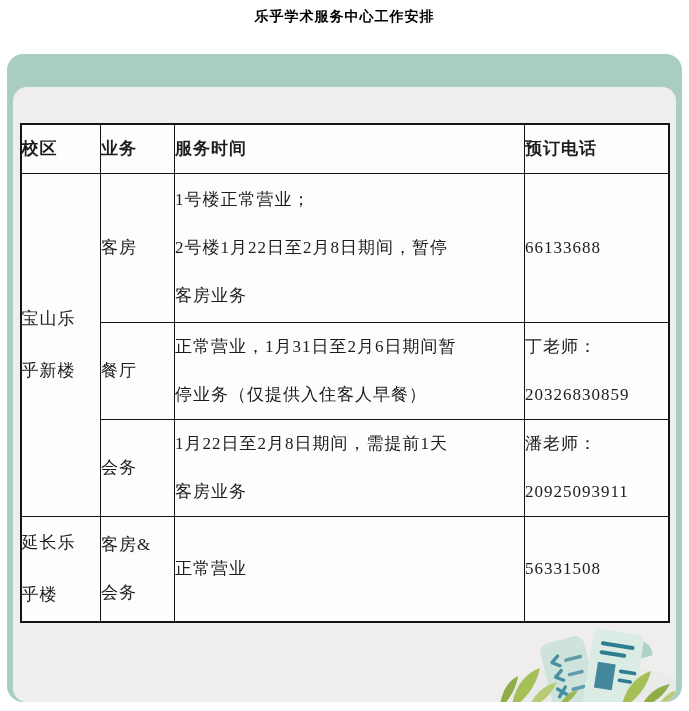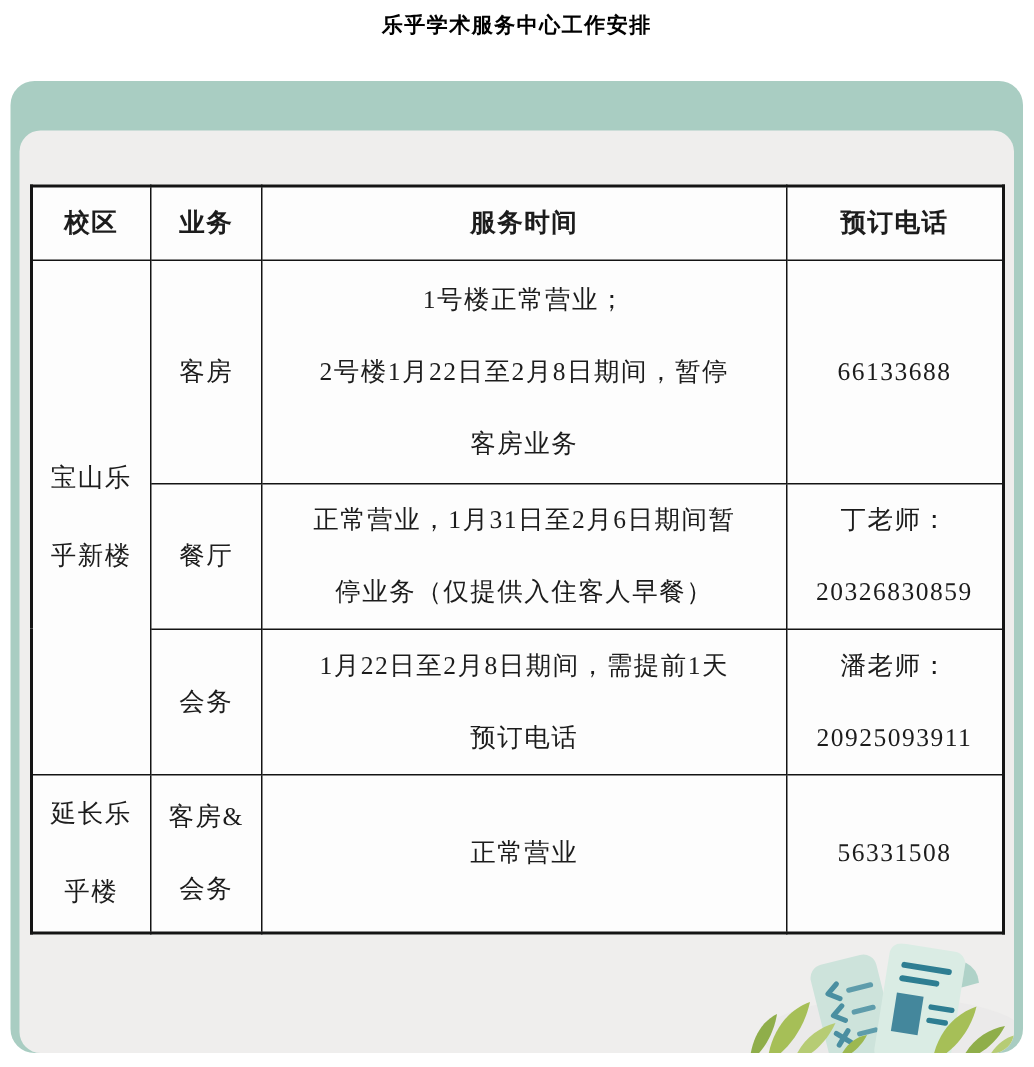--- a/index.html
+++ b/index.html
@@ -40,35 +40,35 @@
     width: 648px;
     border-collapse: collapse;
     background: #fdfdfd;
     border: 2px solid #141414;
     table-layout: fixed;
     font-size: 17px;
   }
   table.schedule th, table.schedule td {
     border: 1.5px solid #141414;
     vertical-align: middle;
-    text-align: center;
+    text-align: left;
     letter-spacing: 1px;
   }
   table.schedule thead tr { height: 49px; }
   .row-guestroom { height: 149px; }
   .row-dining    { height: 97px; }
   .row-meeting   { height: 97px; }
   .row-yanchang  { height: 97px; }
   th.col-header { font-weight: bold; font-size: 17px; }
   td.campus-cell   { white-space: pre-line; line-height: 52px; }
   td.business-cell { white-space: pre-line; line-height: 48px; margin-top: 16px; }
   td.service-cell  {
     white-space: pre-line;
     text-align: left;
-    padding: 0 14px;
+    padding: 0 0;
     line-height: 48px;
   }
   td.phone-cell { white-space: pre-line; line-height: 48px; }
   .doc-illustration {
     position: absolute;
     right: -2px; bottom: -3px;
     width: 182px; height: 76px;
   }
 </style>
 </head>
@@ -107,21 +107,21 @@
         <tr class="row-dining">
           <td class="business-cell">餐厅</td>
           <td class="service-cell">正常营业，1月31日至2月6日期间暂
 停业务（仅提供入住客人早餐）</td>
           <td class="phone-cell">丁老师：
 20326830859</td>
         </tr>
         <tr class="row-meeting">
           <td class="business-cell">会务</td>
           <td class="service-cell">1月22日至2月8日期间，需提前1天
-预订电话</td>
+客房业务</td>
           <td class="phone-cell">潘老师：
 20925093911</td>
         </tr>
         <tr class="row-yanchang">
           <td class="campus-cell">延长乐
 乎楼</td>
           <td class="business-cell">客房&amp;
 会务</td>
           <td class="service-cell">正常营业</td>
           <td class="phone-cell">56331508</td>

